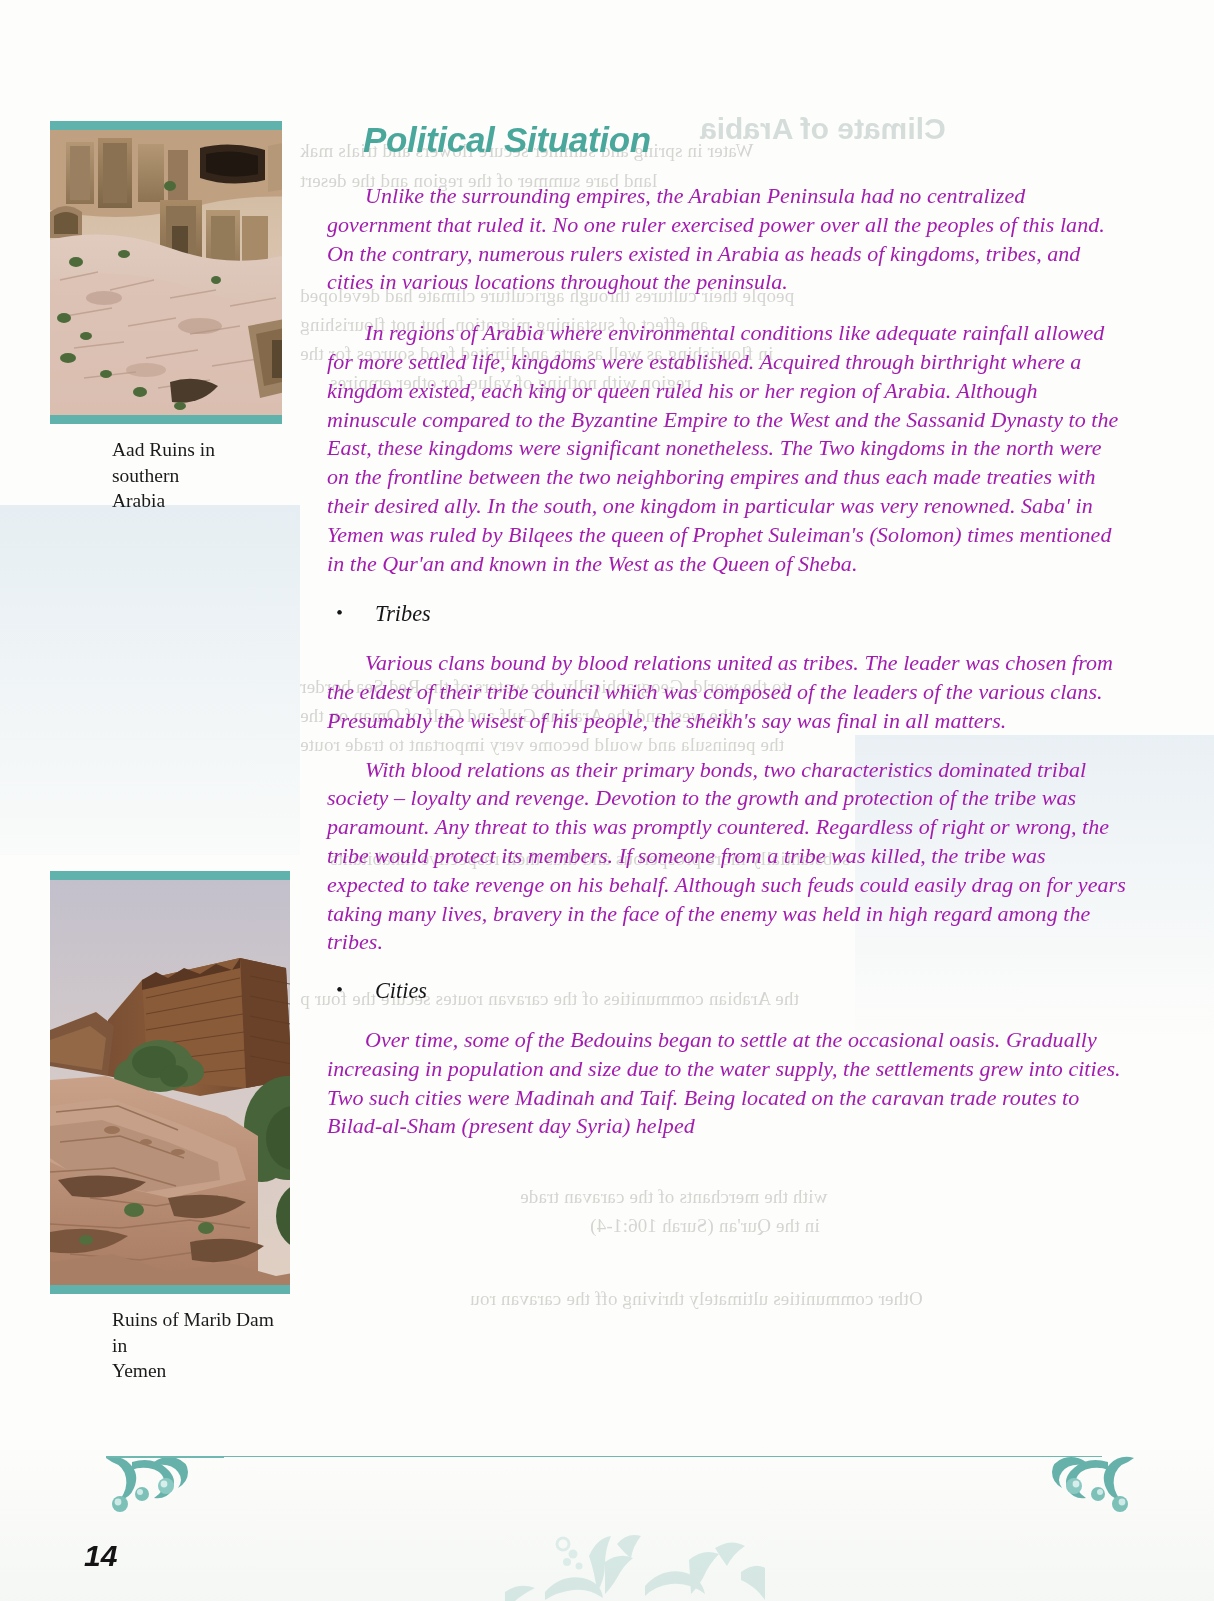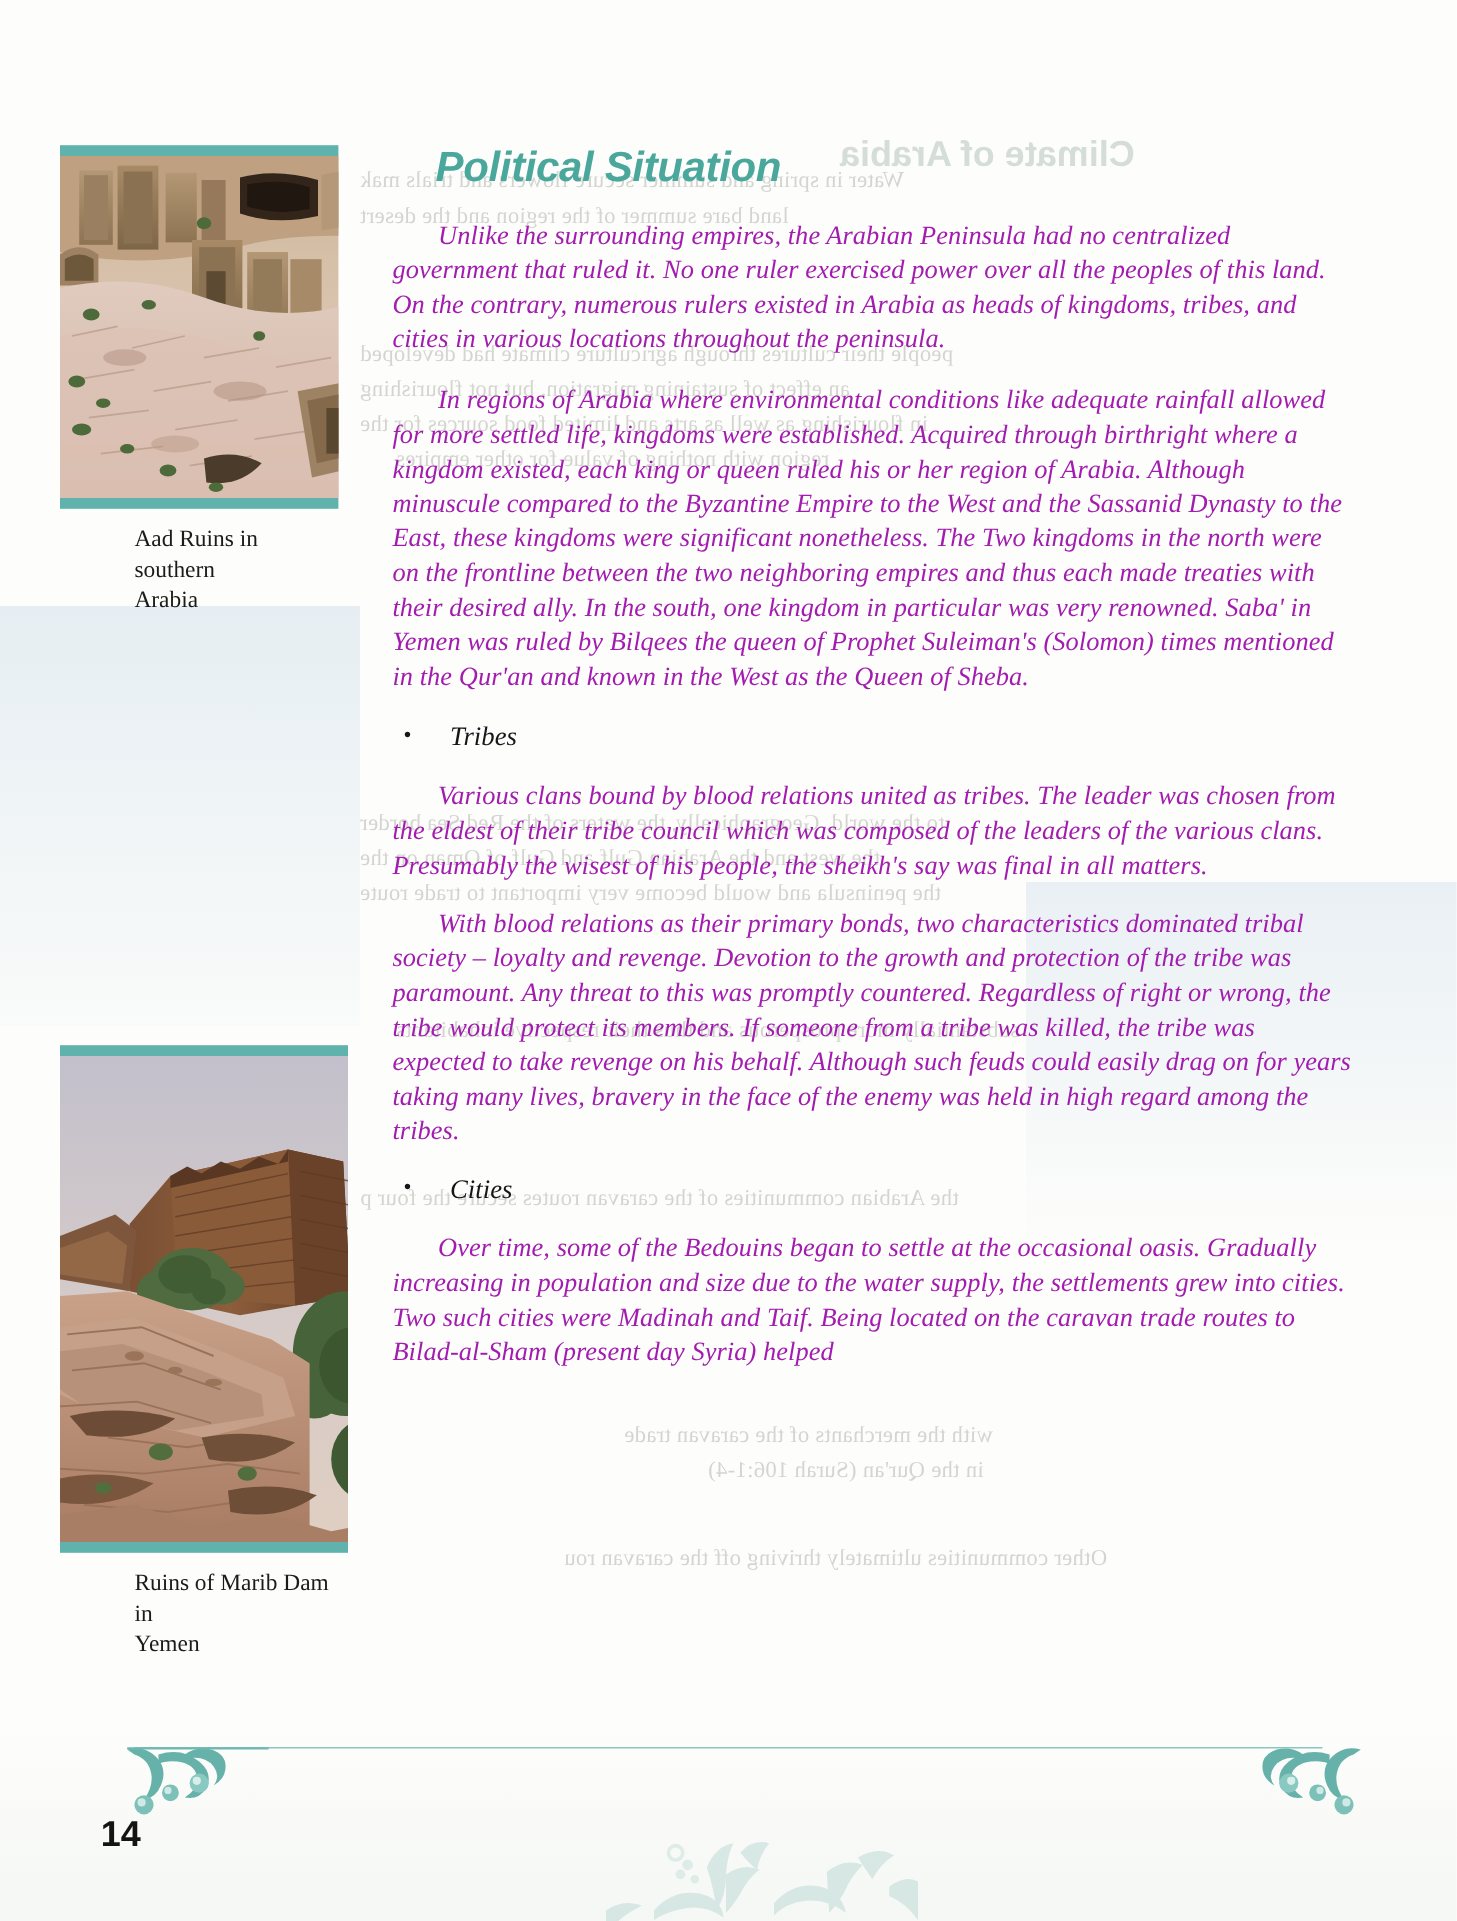--- a/index.html
+++ b/index.html
@@ -173,25 +173,26 @@
     top: 8px;
   }
   .flourish-right {
     position: absolute;
     left: 1016px;
     top: 8px;
   }
   .page-number {
     position: absolute;
     left: 84px;
-    top: 72px;
+    top: 99px;
     font-family: "Liberation Sans", sans-serif;
     font-weight: bold;
     font-size: 30px;
     color: #141414;
+    font-style: italic;
   }
   .bottom-ornament {
     position: absolute;
     left: 505px;
     top: 56px;
     opacity: 0.5;
   }
 </style>
 </head>
 <body>

